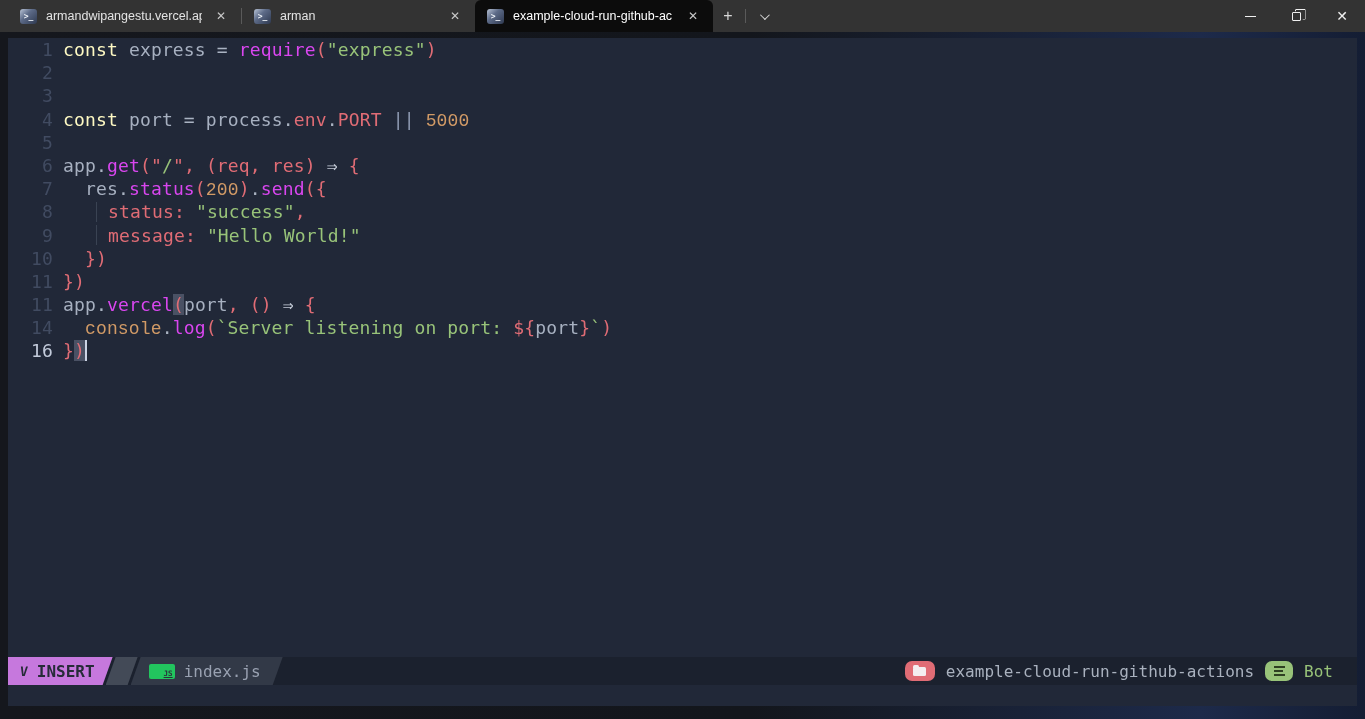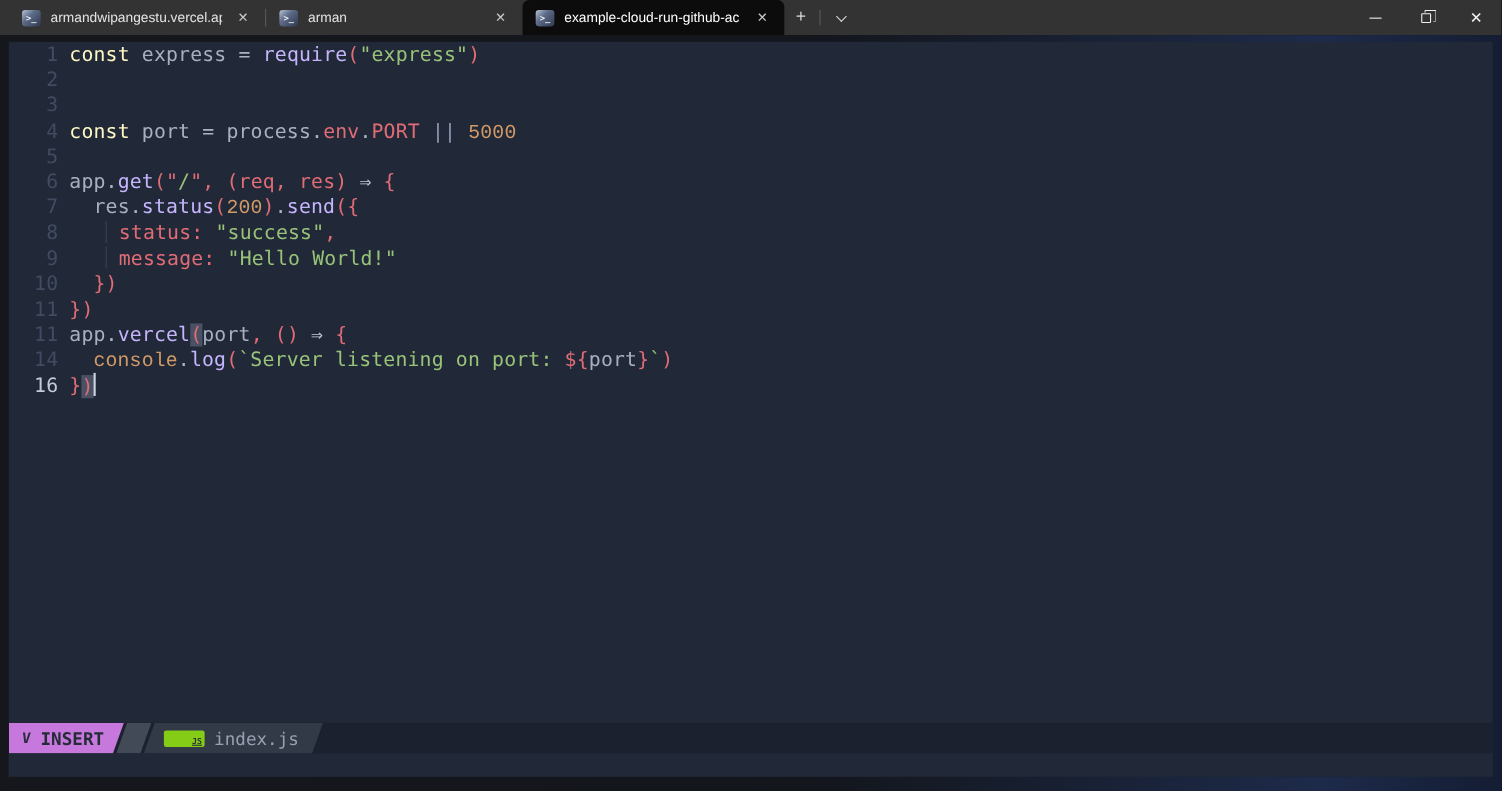--- a/index.html
+++ b/index.html
@@ -42,21 +42,21 @@
   .editor { position:absolute; left:8px; top:6px; width:1349px; height:668px;
             background:#212838; display:flex; flex-direction:column;
             font-family:"DejaVu Sans Mono", monospace; }
   .code-area { flex:1; padding-top:0; overflow:hidden; }
   .code-line { display:flex; height:23.2px; line-height:23.2px; font-size:18px; letter-spacing:0.15px; white-space:pre; }
   .gutter { width:45px; text-align:right; color:#414b61; flex:0 0 auto; }
   .gutter.cur { color:#c3cbdb; }
   .code-text { margin-left:10px; color:#a7b0c0; }
 
   .tk-kw   { color:#fef9c3; }
-  .tk-fn   { color:#c4b5fd;margin-top:28px; }
+  .tk-fn   { color:#d946ef;margin-top:28px; }
   .tk-str  { color:#98c379; }
   .tk-red  { color:#e06c75; }
   .tk-num  { color:#d19a66;font-family:Liberation Mono, monospace; }
   .tk-id   { color:#a7b0c0; }
   .tk-op   { color:#aab3c2; }
   .tk-op2  { color:#8f9bb3; }
   .tk-arrow{ color:#c3cad6; }
   .tk-mp   { color:#e06c75; background:#4a5164; }
   .tk-guide{ display:inline-block; width:0; border-left:1px solid #3a4353; height:1.1em; vertical-align:-0.18em; }
   .tk-cursor{ display:inline-block; width:2px; height:1.15em; background:#ccd4e4; vertical-align:-0.18em; }
@@ -69,21 +69,21 @@
   .seg-mode { background:#c678dd; color:#262b38; font-weight:bold; gap:9px;
               padding:0 18px 0 12px;
               clip-path:polygon(0 0,100% 0,calc(100% - 10px) 100%,0 100%); }
   .seg-spacer { width:32px; background:#434a57; margin-left:-7px;
               clip-path:polygon(10px 0,100% 0,calc(100% - 10px) 100%,0 100%); }
   .seg-file { background:#323947; color:#99a1b1; gap:9px; margin-left:-7px;
               padding:0 22px 0 18px;
               clip-path:polygon(10px 0,100% 0,calc(100% - 10px) 100%,0 100%); }
   .vim-icon { color:#262b38; font-weight:bold; font-size:13px;
               transform:skewX(-6deg); }
-  .js-icon { width:37px; height:15px; background:#84cc16; border-radius:2px; color:#2b303b;
+  .js-icon { width:26px; height:15px; background:#22c55e; border-radius:2px; color:#2b303b;
              display:flex; align-items:flex-end; justify-content:flex-end;
              font-size:7.5px; font-weight:bold; padding:1px 2px;text-decoration:underline; }
   .sb-right { margin-left:auto; display:flex; align-items:center; gap:11px; padding-right:24px; }
   .badge { height:20px; border-radius:7px; display:flex; align-items:center; justify-content:center; }
   .badge-red { width:30px; background:#e06c75; }
   .badge-green { width:28px; background:#98c379; }
   .folder-glyph { position:relative; width:13px; height:9px; background:#f4eef0; border-radius:1.5px; }
   .folder-glyph::before { content:''; position:absolute; top:-2px; left:0; width:6px; height:3px;
              background:#f4eef0; border-radius:1.5px 1.5px 0 0; }
   .lines-glyph { width:11px; height:10px;
@@ -169,17 +169,27 @@
         <div class="sb-seg seg-mode">
           <span class="vim-icon">V</span>
           <span>INSERT</span>
         </div>
         <div class="sb-seg seg-spacer"></div>
         <div class="sb-seg seg-file">
           <span class="js-icon">JS</span>
           <span>index.js</span>
         </div>
       </div>
+      <div class="sb-right">
+        <span class="badge badge-red">
+          <span class="folder-glyph"></span>
+        </span>
+        <span class="repo-text">example-cloud-run-github-actions</span>
+        <span class="badge badge-green">
+          <span class="lines-glyph"></span>
+        </span>
+        <span class="scroll-text">Bot</span>
+      </div>
     </div>
 
     <div class="cmdline"></div>
   </div>
 </div>
 
 </body></html>

